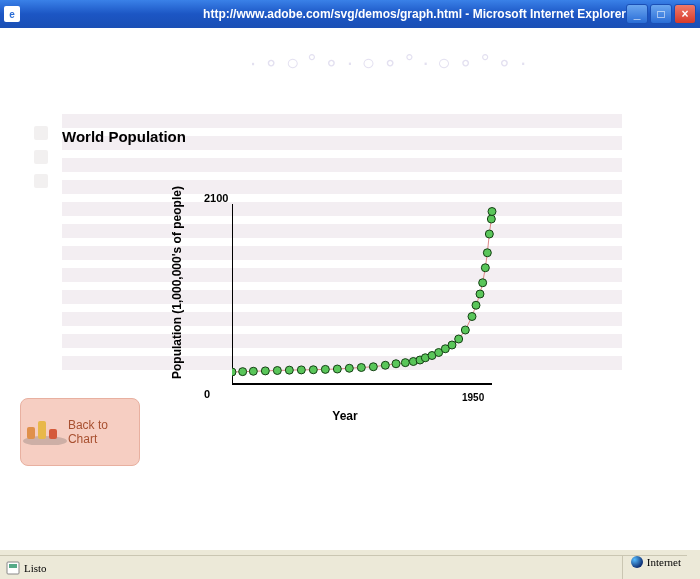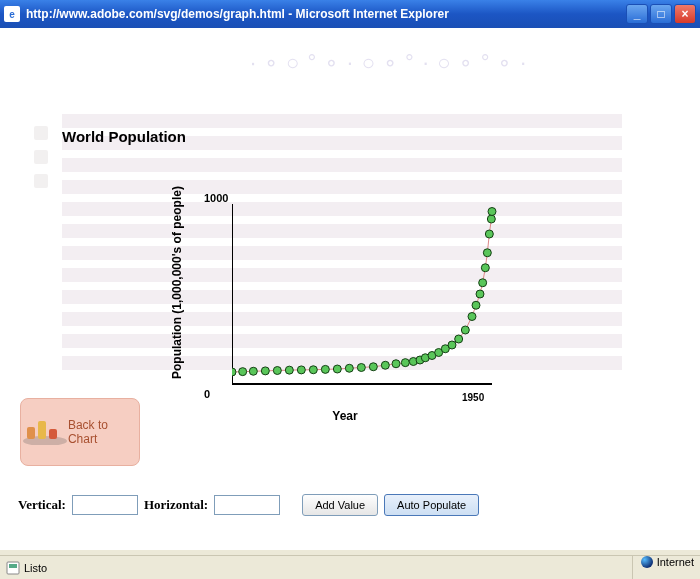--- a/index.html
+++ b/index.html
@@ -25,21 +25,21 @@
   .titlebar .app-icon {
     width: 16px; height: 16px;
     background: #fff;
     margin-right: 6px;
     border-radius: 2px;
     display: inline-flex;
     align-items: center; justify-content: center;
     font-size: 10px;
     color: #2a6dd6;
   }
-  .titlebar .title-text { flex: 1; white-space: nowrap; overflow: hidden; }
+  .titlebar .title-text { flex: 1; white-space: nowrap; overflow: hidden; text-align: right; }
   .win-buttons { display: flex; gap: 2px; }
   .win-btn {
     width: 22px; height: 20px;
     border-radius: 3px;
     border: 1px solid #1a4fb5;
     display: inline-flex;
     align-items: center; justify-content: center;
     color: #fff;
     font-weight: bold;
     font-size: 12px;
@@ -190,28 +190,29 @@
     font-size: 11px;
     font-family: Tahoma, Arial, sans-serif;
     cursor: pointer;
   }
   .btn.primary {
     background: linear-gradient(to bottom,#e8f0fb,#cddff3);
     border-color: #4a78b8;
   }
   .statusbar {
     position: absolute;
-    bottom: 0; left: 0; right: 0;
+    bottom: 0; left: 0; right: 13px;
     height: 24px;
     background: #ece9d8;
     border-top: 1px solid #cac6b2;
     display: flex;
     align-items: center;
     font-size: 11px;
     padding: 0 6px;
+    font-family: Liberation Serif, serif;
   }
   .statusbar .status-icon {
     width: 14px; height: 14px;
     display: inline-block;
     margin-right: 4px;
   }
   .statusbar .spacer { flex: 1; }
   .statusbar .zone {
     display: flex; align-items: flex-start; gap: 4px;
     border-left: 1px solid #cac6b2;
@@ -259,21 +260,21 @@
       <div></div>
         <div></div>
         <div></div>
         <div></div>
         <div></div>
         <div></div>
     </div>
     <div class="chart-title">World Population</div>
     <div class="axis-y-label">Population (1,000,000's of people)</div>
     <div class="axis-x-label">Year</div>
-    <span class="y-tick top">1000</span>
+    <span class="y-tick top">2100</span>
     <span class="y-tick bot">0</span>
     <span class="x-tick right">1950</span>
 
     <svg id="plot" class="plot-svg" width="280" height="190">
       <line x1="0" y1="0" x2="0" y2="180" stroke="#000" stroke-width="2"></line>
       <line x1="0" y1="180" x2="260" y2="180" stroke="#000" stroke-width="2"></line>
     <polyline points="0,168 10.666666666666666,167.625 21.333333333333332,167.25 33.33333333333333,166.875 45.33333333333333,166.5 57.33333333333333,166.125 69.33333333333333,165.9 81.33333333333333,165.75 93.33333333333333,165.375 105.33333333333333,165 117.33333333333333,164.25 129.33333333333334,163.5 141.33333333333331,162.75 153.33333333333334,161.25 164,159.75 173.33333333333331,158.625 181.33333333333331,157.5 188,156 193.33333333333334,153.75 200,151.5 206.66666666666666,148.5 213.33333333333331,144.75 220,141 226.66666666666666,135 233.33333333333334,126 240,112.5 244,101.25 248,90 250.66666666666666,78.75 253.33333333333331,63.75 255.33333333333331,48.75 257.33333333333337,30 259.3333333333333,15 260,7.5 " fill="none" stroke="#d88" stroke-width="1"></polyline>
         <circle cx="0" cy="168" r="4" fill="#5ac65a" stroke="#154015" stroke-width="1"></circle>
         <circle cx="10.666666666666666" cy="167.625" r="4" fill="#5ac65a" stroke="#154015" stroke-width="1"></circle>
         <circle cx="21.333333333333332" cy="167.25" r="4" fill="#5ac65a" stroke="#154015" stroke-width="1"></circle>
@@ -314,29 +315,20 @@
   <div class="back-chart">
     <svg width="48" height="28">
       <ellipse cx="24" cy="24" rx="22" ry="5" fill="#555" opacity="0.25"></ellipse>
       <rect x="6" y="10" width="8" height="12" rx="2" fill="#e0904a"></rect>
       <rect x="17" y="4" width="8" height="18" rx="2" fill="#e8b84a"></rect>
       <rect x="28" y="12" width="8" height="10" rx="2" fill="#d55a3a"></rect>
     </svg>
     <span>Back to Chart</span>
   </div>
 
-  <div class="form-row">
-    <span>Vertical:</span>
-    <input type="text" value="" style="">
-    <span>Horizontal:</span>
-    <input type="text" value="" style="">
-    <span style="flex:0 0 10px"></span>
-    <button class="btn">Add Value</button>
-    <button class="btn primary">Auto Populate</button>
-  </div>
 </div>
 
 <div class="statusbar">
   <span class="status-icon">
     <svg width="14" height="14">
         <rect x="1" y="1" width="12" height="12" rx="1" fill="#fff" stroke="#888"></rect>
         <rect x="3" y="3" width="8" height="4" fill="#5a8"></rect>
       </svg>
   </span>
   <span>Listo</span>

